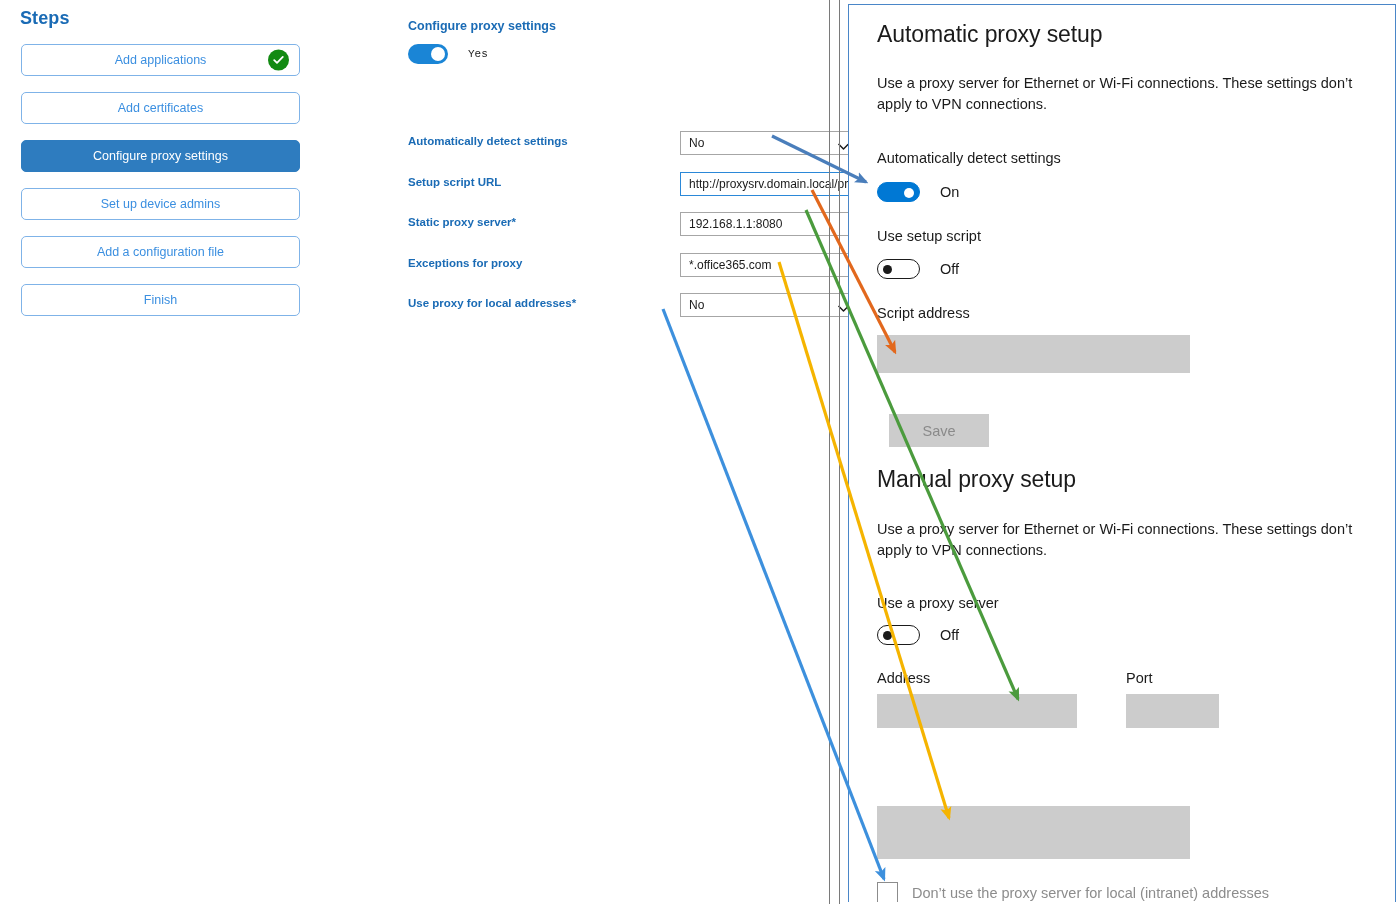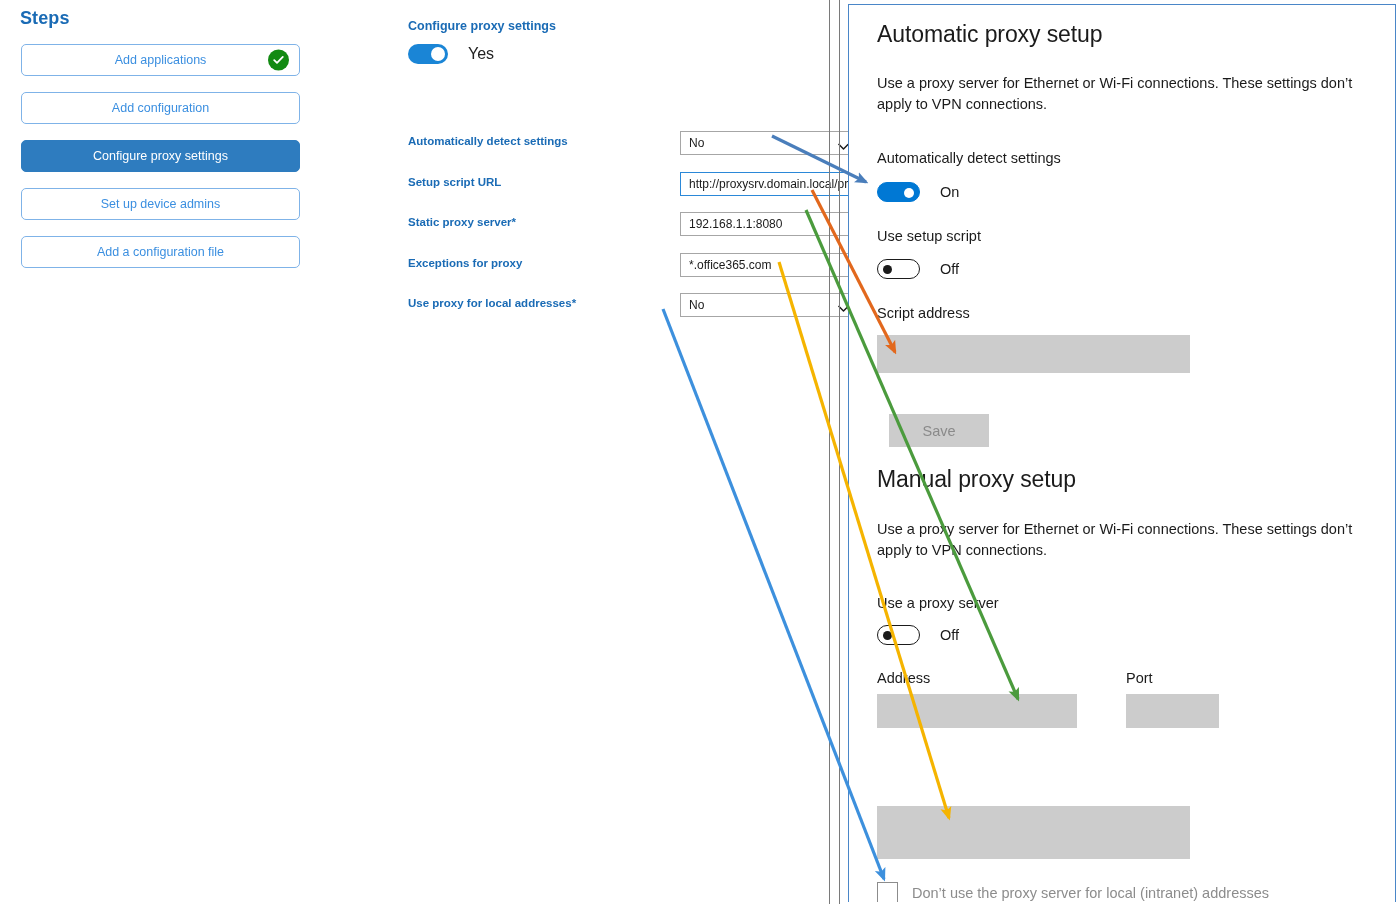--- a/index.html
+++ b/index.html
@@ -42,21 +42,21 @@
   }
   .toggle-row{position:absolute;left:78px;top:44px;display:flex;align-items:center;}
   .tgl{
     width:40px;height:20px;border-radius:10px;background:#1a85d6;
     position:relative;flex:none;
   }
   .tgl .knob{
     position:absolute;right:3px;top:3px;width:14px;height:14px;
     border-radius:50%;background:#fff;
   }
-  .tgl-label{margin-left:20px;font-size:16px;color:#222;}
+  .tgl-label{margin-left:20px;font-size:11px;color:#222;font-family:Liberation Mono, monospace;}
 
   .field-row{position:absolute;left:78px;height:24px;}
   .field-label{
     position:absolute;left:0;top:4px;width:200px;
     font-size:11.5px;font-weight:bold;color:#1a6bb5;white-space:nowrap;
   }
   .req{font-weight:bold;color:#1a6bb5;}
   .fld{
     position:absolute;left:272px;top:0;box-sizing:border-box;
     height:24px;border:1px solid #a6a6a6;background:#fff;
@@ -126,36 +126,39 @@
       <div class="step-btn">
         <span>Add applications</span>
         <span class="step-check">
           <svg width="13" height="13" viewBox="0 0 13 13">
               <path d="M2.2 6.6 L5 9.3 L10.8 3.4" stroke="#ffffff" stroke-width="1.8" fill="none" stroke-linecap="round" stroke-linejoin="round"></path>
             </svg>
         </span>
       </div>
 
       <div class="step-btn">
-        <span>Add configuration</span>
+        <span>Add certificates</span>
       </div>
 
       <div class="step-btn active">
         <span>Configure proxy settings</span>
       </div>
 
       <div class="step-btn">
         <span>Set up device admins</span>
       </div>
 
 
       <div class="step-btn">
         <span>Add a configuration file</span>
       </div>
 
+      <div class="step-btn">
+        <span>Finish</span>
+      </div>
 
     </div>
   </div>
 
   <div class="form-panel">
     <div class="form-title">Configure proxy settings</div>
 
     <div class="toggle-row">
       <div class="tgl">
           <span class="knob"></span>

